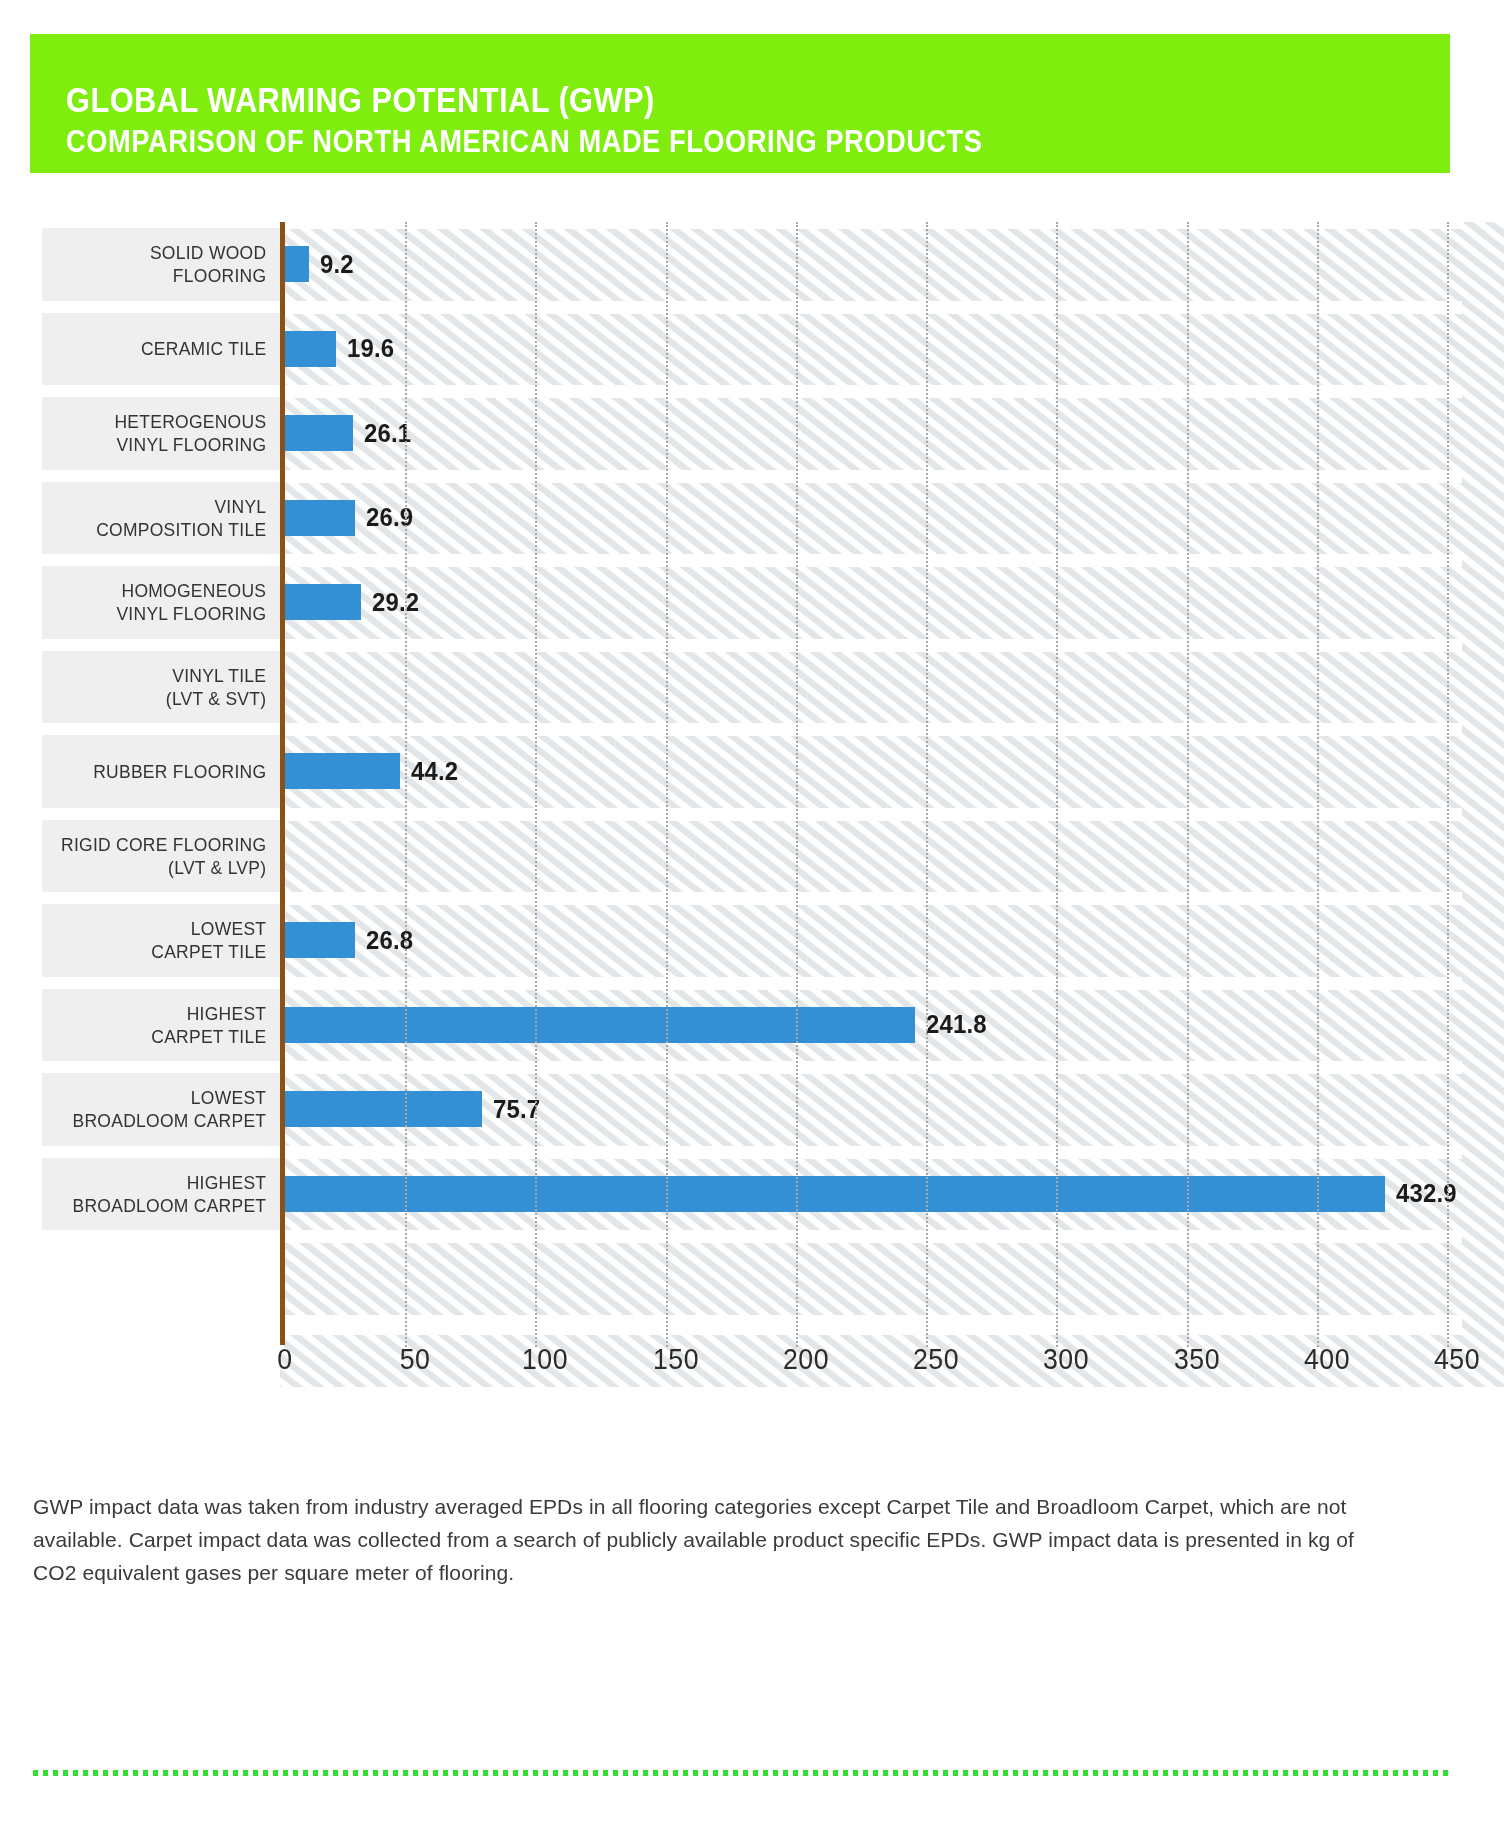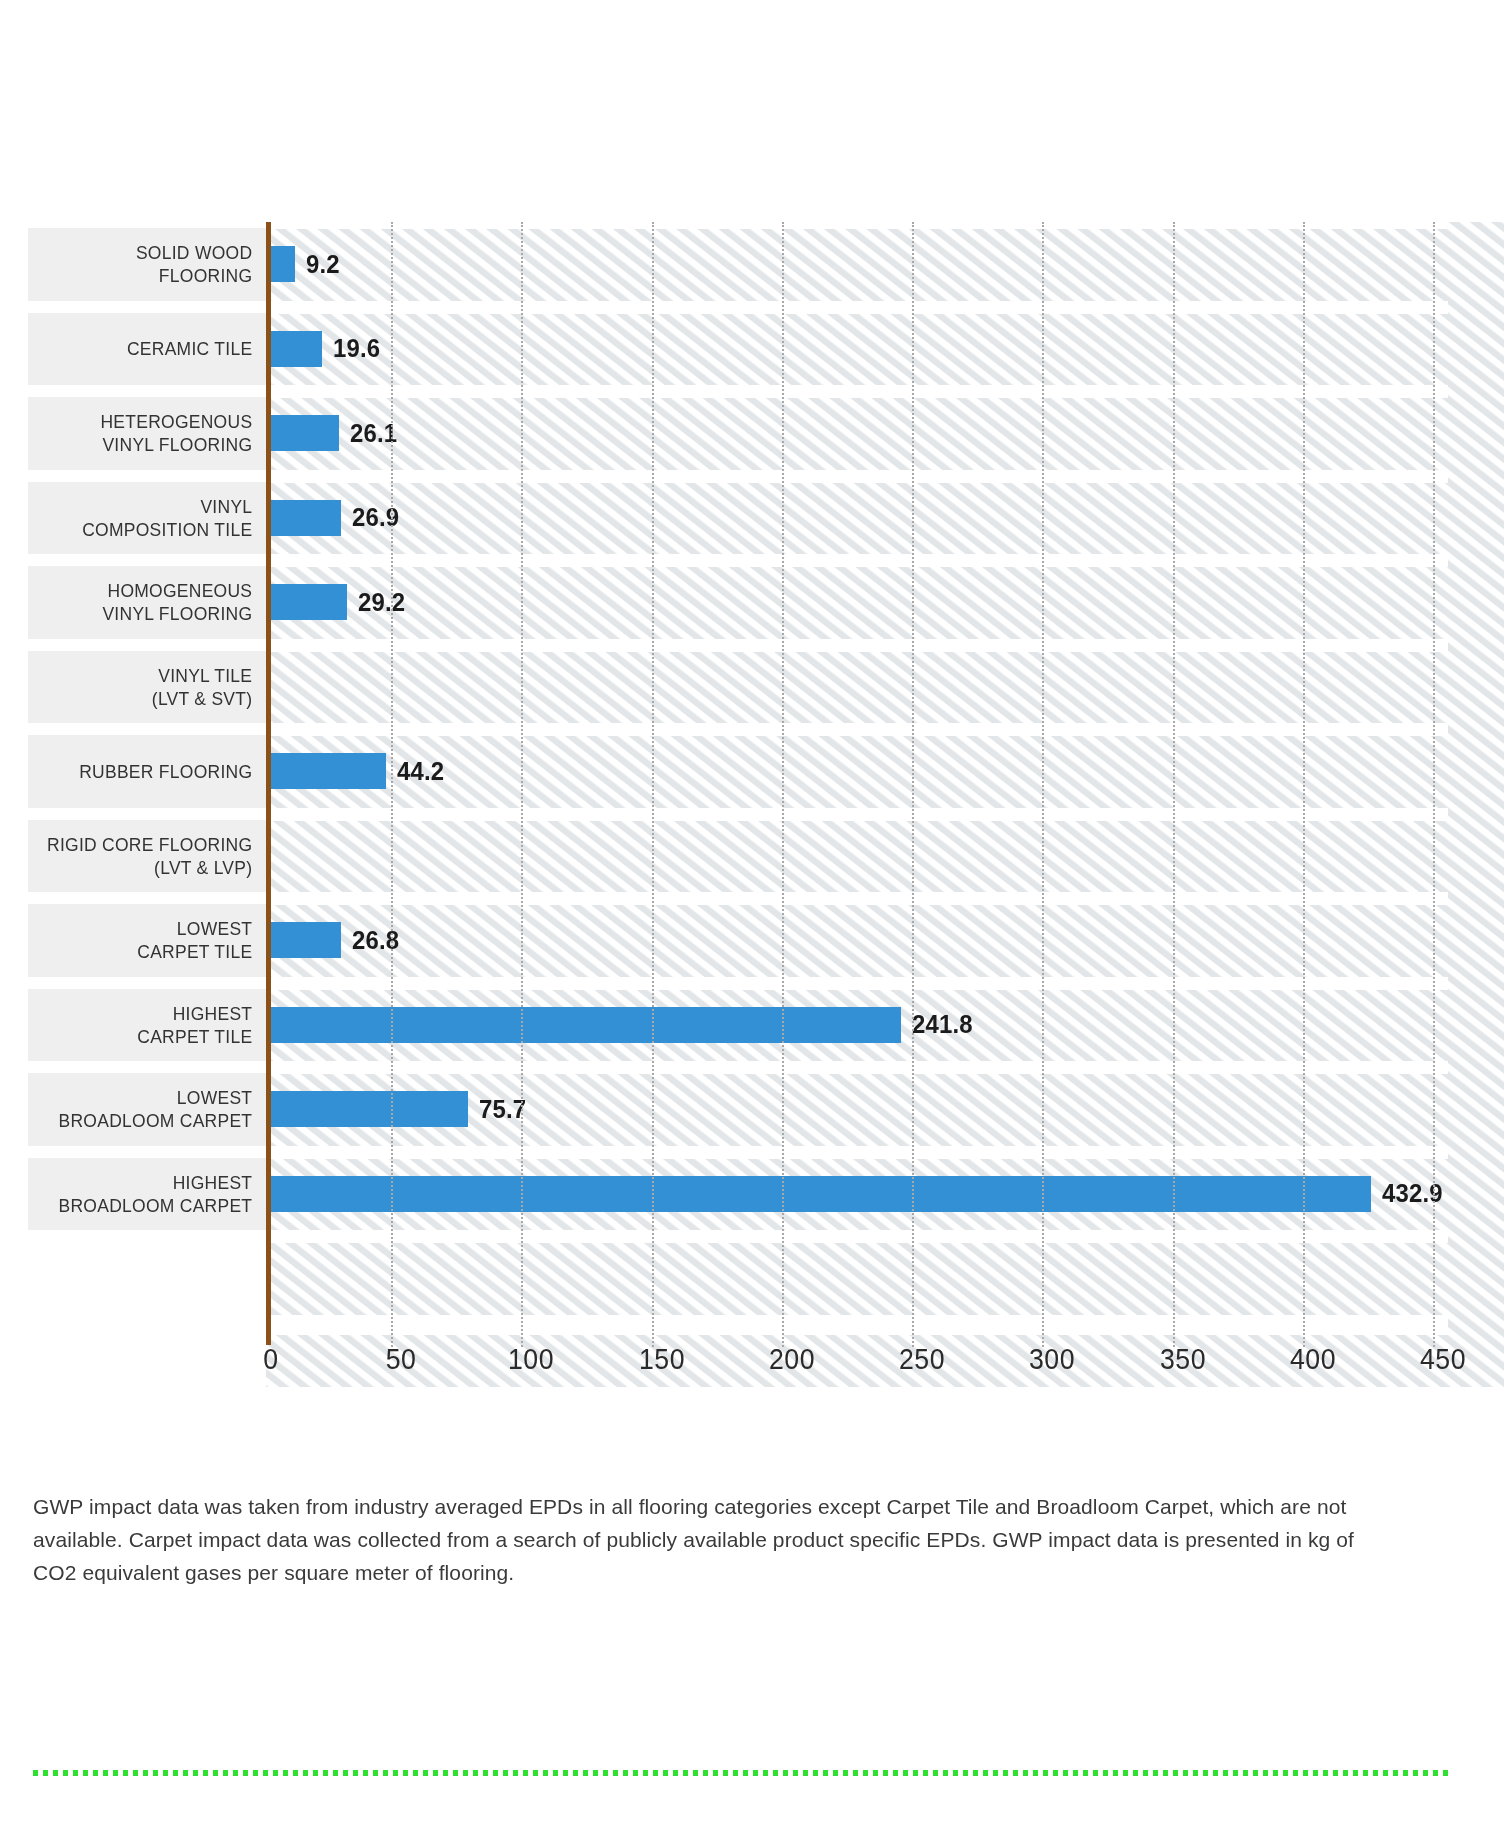--- a/index.html
+++ b/index.html
@@ -43,21 +43,21 @@
     line-height: 1.0;
     margin-top: 9px;
     transform: scaleX(0.88);
     transform-origin: left center;
     white-space: nowrap;
   }
 
   
   #chart {
     position: absolute;
-    left: 28px; top: 222px;
+    left: 42px; top: 222px;
     width: 1420px; height: 1160px;
   }
   .rows-wrap {
     position: relative;
     width: 100%;
     height: 1165px;
   }
 
   
   .hatch-layer {
@@ -183,20 +183,24 @@
     width: 1418px; height: 6px;
     background-image: repeating-linear-gradient(to right,
       #2FE02F 0px, #2FE02F 5px, transparent 5px, transparent 10px);
   }
 </style>
 </head>
 <body>
 
 <div id="page">
 
+  <div class="header-banner">
+    <div class="header-title">GLOBAL WARMING POTENTIAL (GWP)</div>
+    <div class="header-subtitle">COMPARISON OF NORTH AMERICAN MADE FLOORING PRODUCTS</div>
+  </div>
 
   <div id="chart">
     <div class="rows-wrap">
 
       <svg class="hatch-layer" width="100%" height="100%" preserveAspectRatio="none">
         <defs>
           <pattern id="diagHatch" width="13" height="13" patternTransform="rotate(-52)" patternUnits="userSpaceOnUse">
             <rect width="13" height="13" fill="#ffffff"></rect>
             <rect width="6.5" height="13" fill="#E2E6E8"></rect>
           </pattern>

